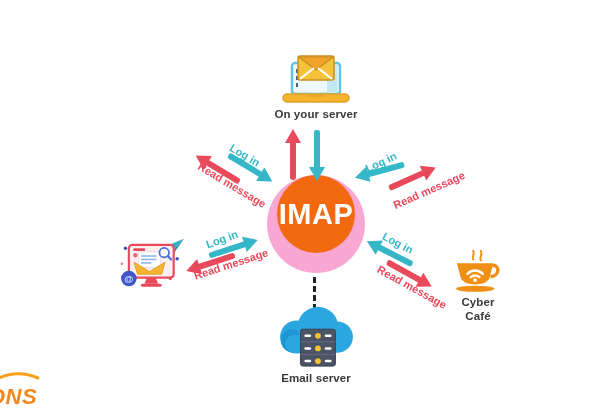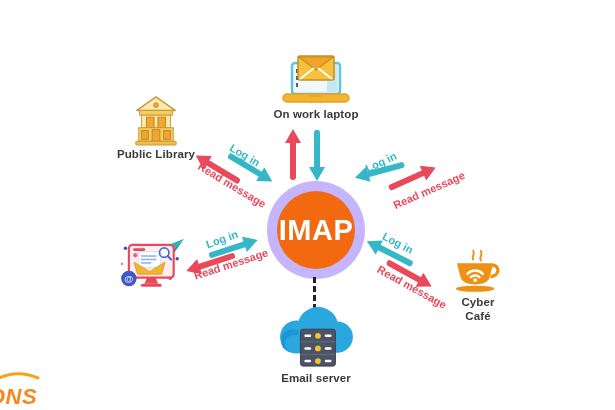--- a/index.html
+++ b/index.html
@@ -9,22 +9,22 @@
   }
   
   .node{position:absolute;text-align:center;}
   .node svg{display:block;margin:0 auto;}
   .node-label{
     margin-top:2px;font-size:11.5px;font-weight:bold;color:#3a3a3a;
     line-height:1.18;letter-spacing:.1px;
   }
   
   .imap-outer{
-    position:absolute;left:267px;top:181px;width:98px;height:98px;
-    border-radius:50%;background:#c4b5fd;display:flex;align-items:center;justify-content:center;
+    position:absolute;left:267px;top:175px;width:98px;height:98px;
+    border-radius:50%;background:#f9a8d4;display:flex;align-items:flex-start;justify-content:center;
   }
   .imap-inner{
     width:78px;height:78px;border-radius:50%;background:#f2690f;
     display:flex;align-items:center;justify-content:center;
   }
   .imap-text{color:#ffffff;font-size:29px;font-weight:800;letter-spacing:.5px;}
   
   .connector{
     position:absolute;left:313px;top:277px;height:33px;width:0;
     border-left:3px dashed #222222;
@@ -69,40 +69,24 @@
       <rect x="15" y="22" width="2" height="4" fill="#4a6273"></rect>
       <rect x="15" y="29" width="2" height="4" fill="#4a6273"></rect>
       <rect x="2" y="40" width="66" height="8" rx="4" fill="#f6b42e" stroke="#dfa22b" stroke-width="1.5"></rect>
       <rect x="28" y="40" width="14" height="3" rx="1.5" fill="#e9a82a"></rect>
       <g transform="translate(17,2)">
         <rect x="0" y="0" width="36" height="24" rx="2" fill="#f6c23c" stroke="#c98f1f" stroke-width="1.5"></rect>
         <polygon points="1,1 35,1 18,14" fill="#f2a32a" stroke="#c98f1f" stroke-width="1.2"></polygon>
         <path d="M2,23 L16,12 M34,23 L20,12" stroke="#ffffff" stroke-width="2" fill="none"></path>
       </g>
     </svg>
-    <div class="node-label">On work laptop</div>
-  </div>
-
-
-  <div class="node" style="left:106px;top:96px;width:100px;">
-    <svg width="60" height="50" viewBox="0 0 60 52">
-      <polygon points="30,1 10,15 50,15" fill="#fdeaaf" stroke="#c69a3a" stroke-width="1.5" stroke-linejoin="round"></polygon>
-      <circle cx="30" cy="9.5" r="2.5" fill="#f0a62f" stroke="#b8862c" stroke-width="0.8"></circle>
-      <rect x="13" y="15" width="34" height="5" fill="#f6cd5d" stroke="#c69a3a"></rect>
-      <rect x="15" y="20" width="30" height="13" fill="#fdeaaf" stroke="#c69a3a"></rect>
-      <rect x="20" y="22" width="8" height="11" fill="#f0a62f" stroke="#b8862c"></rect>
-      <rect x="32" y="22" width="8" height="11" fill="#f0a62f" stroke="#b8862c"></rect>
-      <rect x="12" y="33" width="36" height="14" fill="#f6cd5d" stroke="#c69a3a"></rect>
-      <rect x="15" y="36" width="7" height="9" fill="#f0a62f" stroke="#b8862c"></rect>
-      <rect x="38" y="36" width="7" height="9" fill="#f0a62f" stroke="#b8862c"></rect>
-      <rect x="26" y="35" width="8" height="12" fill="#f0a62f" stroke="#b8862c"></rect>
-      <rect x="9" y="47" width="42" height="4" rx="1" fill="#eebd4e" stroke="#c69a3a"></rect>
-    </svg>
-    <div class="node-label">Public Library</div>
-  </div>
+    <div class="node-label">On your server</div>
+  </div>
+
+
 
   <div class="node" style="left:110px;top:238px;width:85px;">
     <svg width="84" height="50" viewBox="0 0 84 58">
       <polygon points="78,1 58,9 67,12" fill="#2fb0c4"></polygon>
       <polygon points="78,1 67,12 66,18" fill="#1f93a8"></polygon>
       <circle cx="10" cy="12" r="2" fill="#3a4fb0"></circle>
       <circle cx="70" cy="24" r="2" fill="#3a4fb0"></circle>
       <circle cx="62" cy="47" r="1.8" fill="#e84a5c"></circle>
       <circle cx="6" cy="30" r="1.5" fill="#e87f8d"></circle>
       <rect x="14" y="8" width="52" height="38" rx="4" fill="#fdeef0" stroke="#e84a5c" stroke-width="2.5"></rect>

